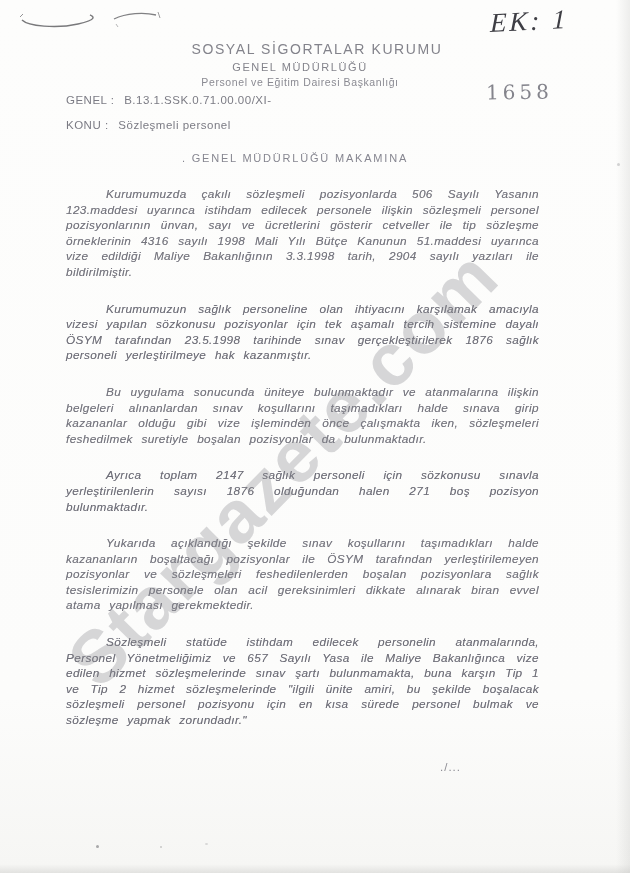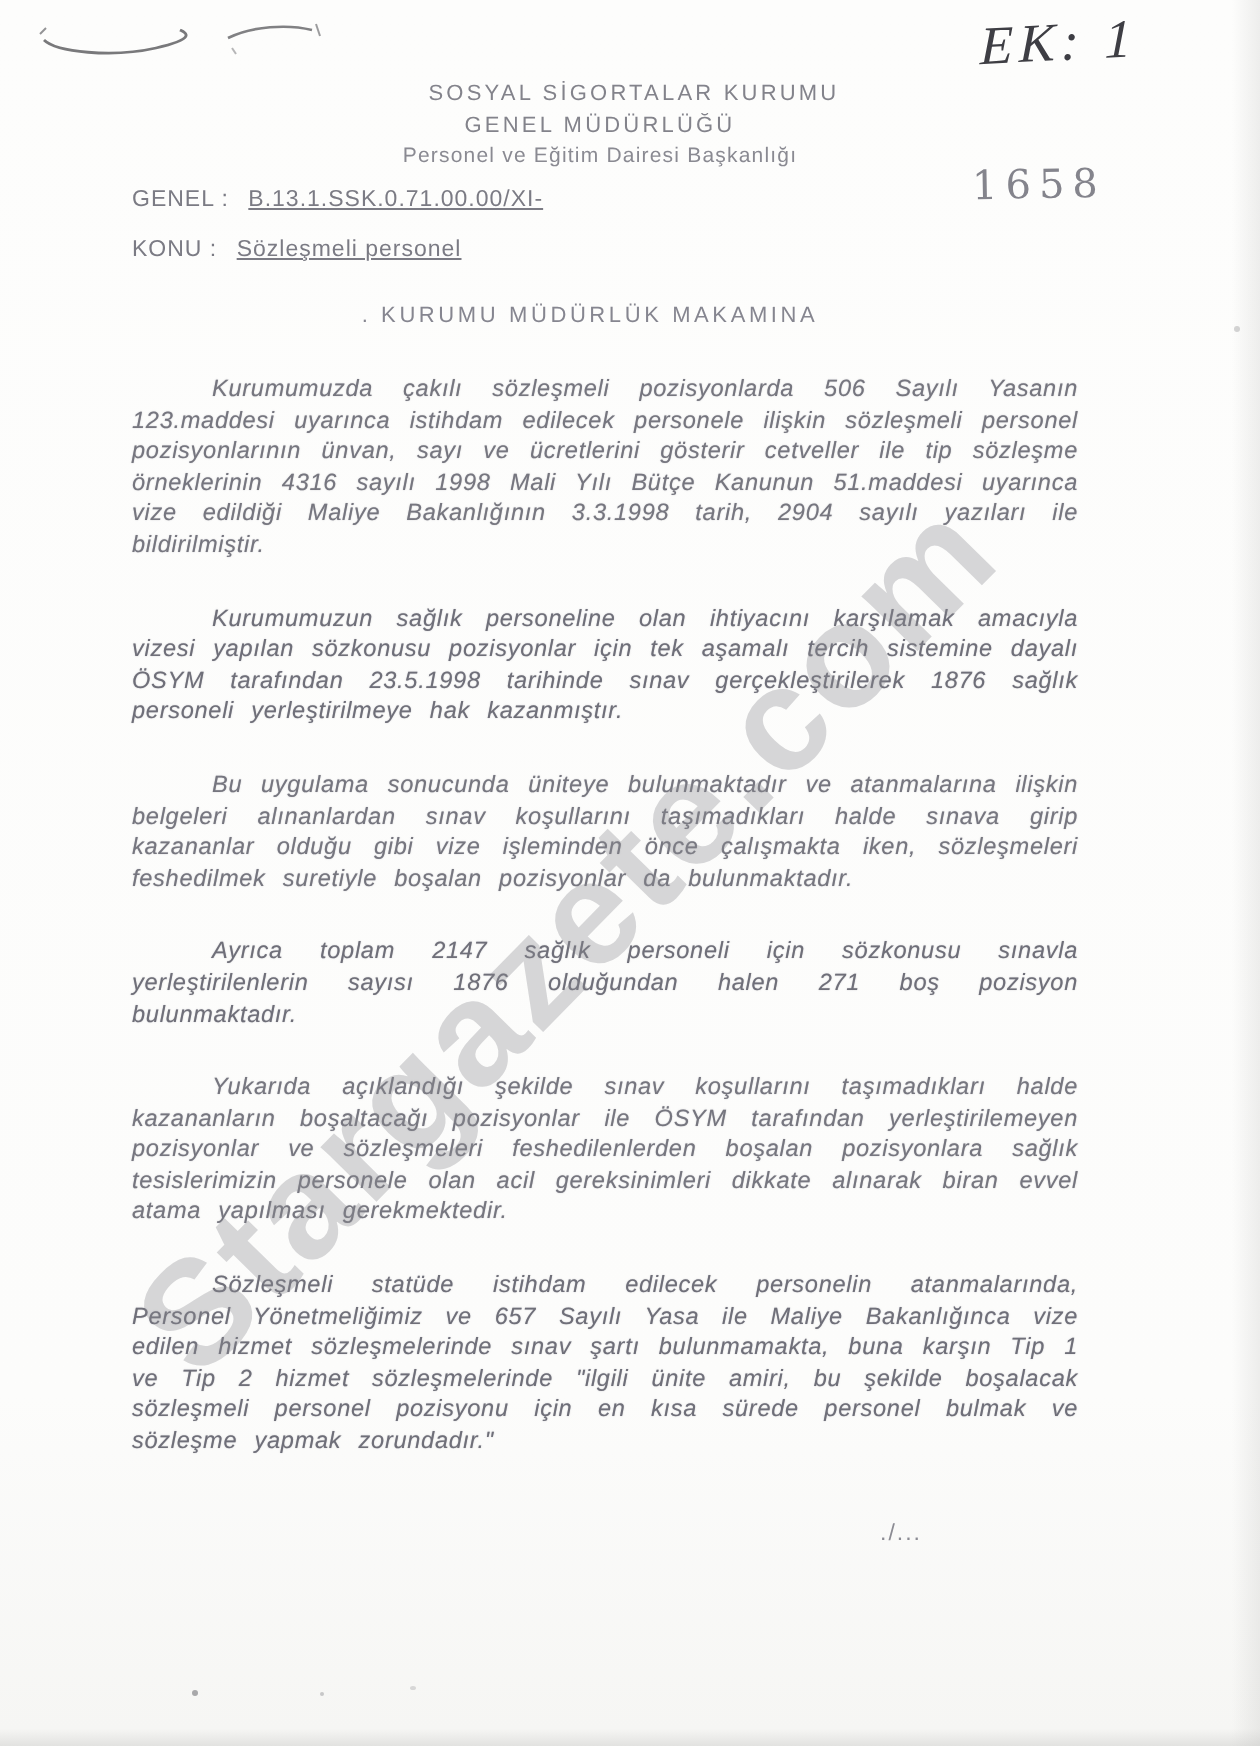--- a/index.html
+++ b/index.html
@@ -41,21 +41,21 @@
     white-space: nowrap;
   }
   .org-header {
     position: absolute;
     left: 0; top: 41px;
     width: 600px;
     text-align: center;
     color: #83838b;
     white-space: nowrap;
   }
-  .org-line1 { font-size: 11px; letter-spacing: 1.6px; padding-left: 34px; }
+  .org-line1 { font-size: 14px; letter-spacing: 1.6px; padding-left: 34px; }
   .org-line2 { font-size: 11px; letter-spacing: 1.6px; margin-top: 4px; }
   .org-line3 { font-size: 10.5px; letter-spacing: 0.6px; margin-top: 2.5px; color: #8a8a92; text-align: center; }
   .stamp-number {
     position: absolute;
     left: 486px; top: 80px;
     font-family: "DejaVu Serif", serif;
     font-size: 20px;
     letter-spacing: 4px;
     color: #84848c;
     transform: rotate(-1deg);
@@ -64,21 +64,21 @@
     position: absolute;
     left: 66px;
     font-size: 11.5px;
     letter-spacing: 0.5px;
     color: #7b7b84;
     white-space: nowrap;
   }
   .meta-sayi { top: 94px; }
   .meta-konu { top: 119px; }
   .meta-label { display: inline-block; }
-  .meta-value { display: inline-block; margin-left: 6px; text-decoration: underline; }
+  .meta-value { display: inline-block; margin-left: 6px; }
   .recipient {
     position: absolute;
     left: 0; top: 152px;
     width: 590px;
     text-align: center;
     font-size: 11px;
     letter-spacing: 1.8px;
     color: #868690;
     white-space: nowrap;
   }
@@ -157,21 +157,21 @@
 
   <div class="meta-line meta-sayi">
     <span class="meta-label">GENEL :</span>
     <span class="meta-value">B.13.1.SSK.0.71.00.00/XI-</span>
   </div>
   <div class="meta-line meta-konu">
     <span class="meta-label">KONU :</span>
     <span class="meta-value">Sözleşmeli personel</span>
   </div>
 
-  <div class="recipient">. KURUMU MÜDÜRLÜK MAKAMINA</div>
+  <div class="recipient">. GENEL MÜDÜRLÜĞÜ MAKAMINA</div>
 
   <div class="body-text">
     <p>Kurumumuzda çakılı sözleşmeli pozisyonlarda 506 Sayılı Yasanın 123.maddesi uyarınca istihdam edilecek personele ilişkin sözleşmeli personel pozisyonlarının ünvan, sayı ve ücretlerini gösterir cetveller ile tip sözleşme örneklerinin 4316 sayılı 1998 Mali Yılı Bütçe Kanunun 51.maddesi uyarınca vize edildiği Maliye Bakanlığının 3.3.1998 tarih, 2904 sayılı yazıları ile bildirilmiştir.</p>
     <p>Kurumumuzun sağlık personeline olan ihtiyacını karşılamak amacıyla vizesi yapılan sözkonusu pozisyonlar için tek aşamalı tercih sistemine dayalı ÖSYM tarafından 23.5.1998 tarihinde sınav gerçekleştirilerek 1876 sağlık personeli yerleştirilmeye hak kazanmıştır.</p>
     <p>Bu uygulama sonucunda üniteye bulunmaktadır ve atanmalarına ilişkin belgeleri alınanlardan sınav koşullarını taşımadıkları halde sınava girip kazananlar olduğu gibi vize işleminden önce çalışmakta iken, sözleşmeleri feshedilmek suretiyle boşalan pozisyonlar da bulunmaktadır.</p>
     <p>Ayrıca toplam 2147 sağlık personeli için sözkonusu sınavla yerleştirilenlerin sayısı 1876 olduğundan halen 271 boş pozisyon bulunmaktadır.</p>
     <p>Yukarıda açıklandığı şekilde sınav koşullarını taşımadıkları halde kazananların boşaltacağı pozisyonlar ile ÖSYM tarafından yerleştirilemeyen pozisyonlar ve sözleşmeleri feshedilenlerden boşalan pozisyonlara sağlık tesislerimizin personele olan acil gereksinimleri dikkate alınarak biran evvel atama yapılması gerekmektedir.</p>
     <p>Sözleşmeli statüde istihdam edilecek personelin atanmalarında, Personel Yönetmeliğimiz ve 657 Sayılı Yasa ile Maliye Bakanlığınca vize edilen hizmet sözleşmelerinde sınav şartı bulunmamakta, buna karşın Tip 1 ve Tip 2 hizmet sözleşmelerinde "ilgili ünite amiri, bu şekilde boşalacak sözleşmeli personel pozisyonu için en kısa sürede personel bulmak ve sözleşme yapmak zorundadır."</p>
   </div>
 

